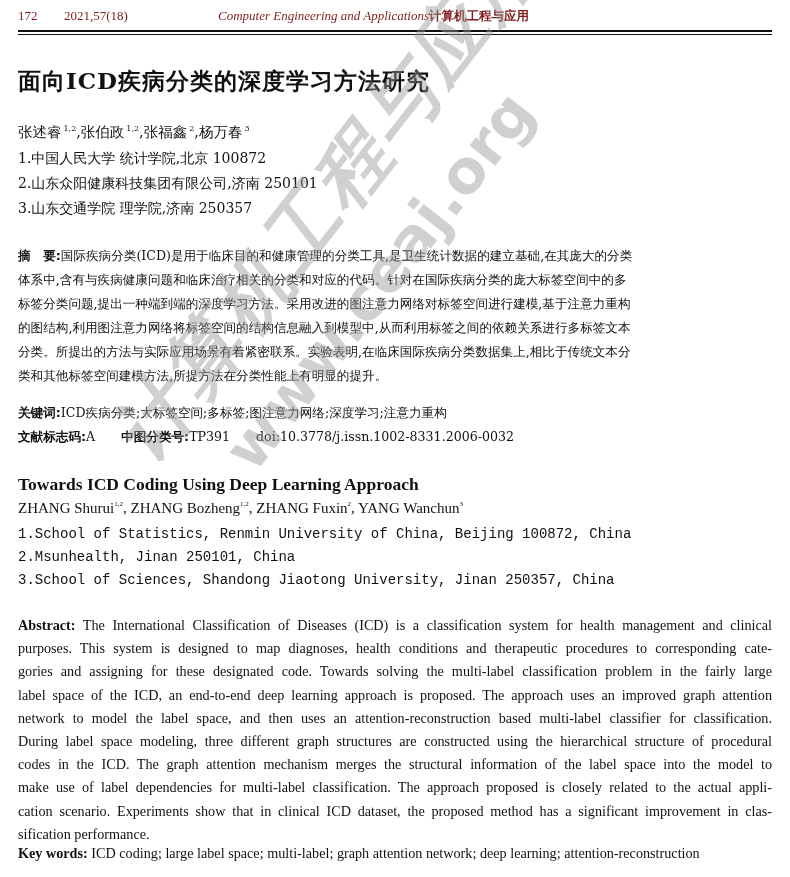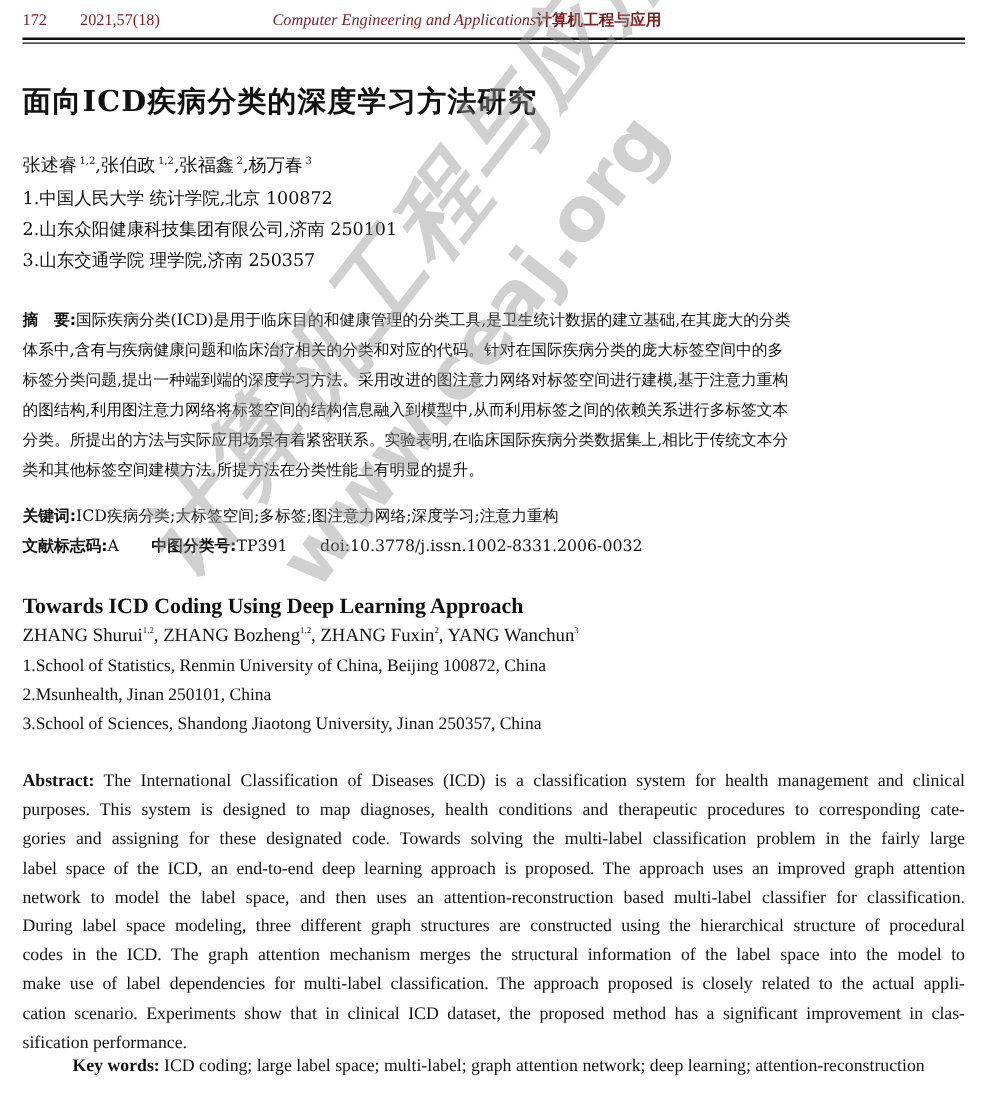--- a/index.html
+++ b/index.html
@@ -32,27 +32,27 @@
     .lbl-bold { font-weight: bold; font-family: "DejaVu Sans", sans-serif; }
     .cn-line { white-space: nowrap; display: block; height: 24px; overflow: hidden; }
 
     .cn-meta { position: absolute; left: 0; font-size: 12.6px; white-space: nowrap; }
     .cn-meta .gap { display: inline-block; width: 26px; }
 
     .en-title { position: absolute; top: 474px; left: 0; font-family: "Liberation Serif", serif;
       font-size: 17.5px; font-weight: bold; text-align: right; }
     .en-authors { position: absolute; top: 500px; left: 0; font-family: "Liberation Serif", serif; font-size: 15px; }
     .en-authors sup { font-size: 7px; vertical-align: 7px; margin-left: 0; }
-    .en-aff { position: absolute; left: 0; font-family: Liberation Serif, serif; font-size: 14px; }
+    .en-aff { position: absolute; left: 0; font-family: Liberation Mono, monospace; font-size: 14px; }
 
     .en-abstract { position: absolute; top: 614px; left: 0; width: 754px;
       font-family: "Liberation Serif", serif; font-size: 14.2px; line-height: 23.2px; }
     .en-line { display: block; white-space: nowrap; text-align: justify; text-align-last: justify; height: 23.2px; overflow: hidden; }
     .en-line.last { text-align-last: left; }
-    .en-kw { position: absolute; top: 845px; left: 0; font-family: "Liberation Serif", serif; font-size: 14.2px; white-space: nowrap; margin-left: 40px; }
+    .en-kw { position: absolute; top: 845px; left: 0; font-family: "Liberation Serif", serif; font-size: 14.2px; white-space: nowrap; }
 
     
     .watermark { position: absolute; pointer-events: none; color: rgba(150,150,150,0.45);
       font-family: "DejaVu Serif", serif; font-weight: bold; }
     .wm-cn { left: 40px; top: 90px; font-size: 76px; transform: rotate(-52deg); transform-origin: left top;
       white-space: nowrap; top: 420px; left: 90px; letter-spacing: 4px; font-style: italic; }
     .wm-url { left: 210px; top: 440px; font-size: 60px; transform: rotate(-52deg); transform-origin: left top;
       white-space: nowrap; font-family: "DejaVu Sans", sans-serif; }
   </style>
 </head>

